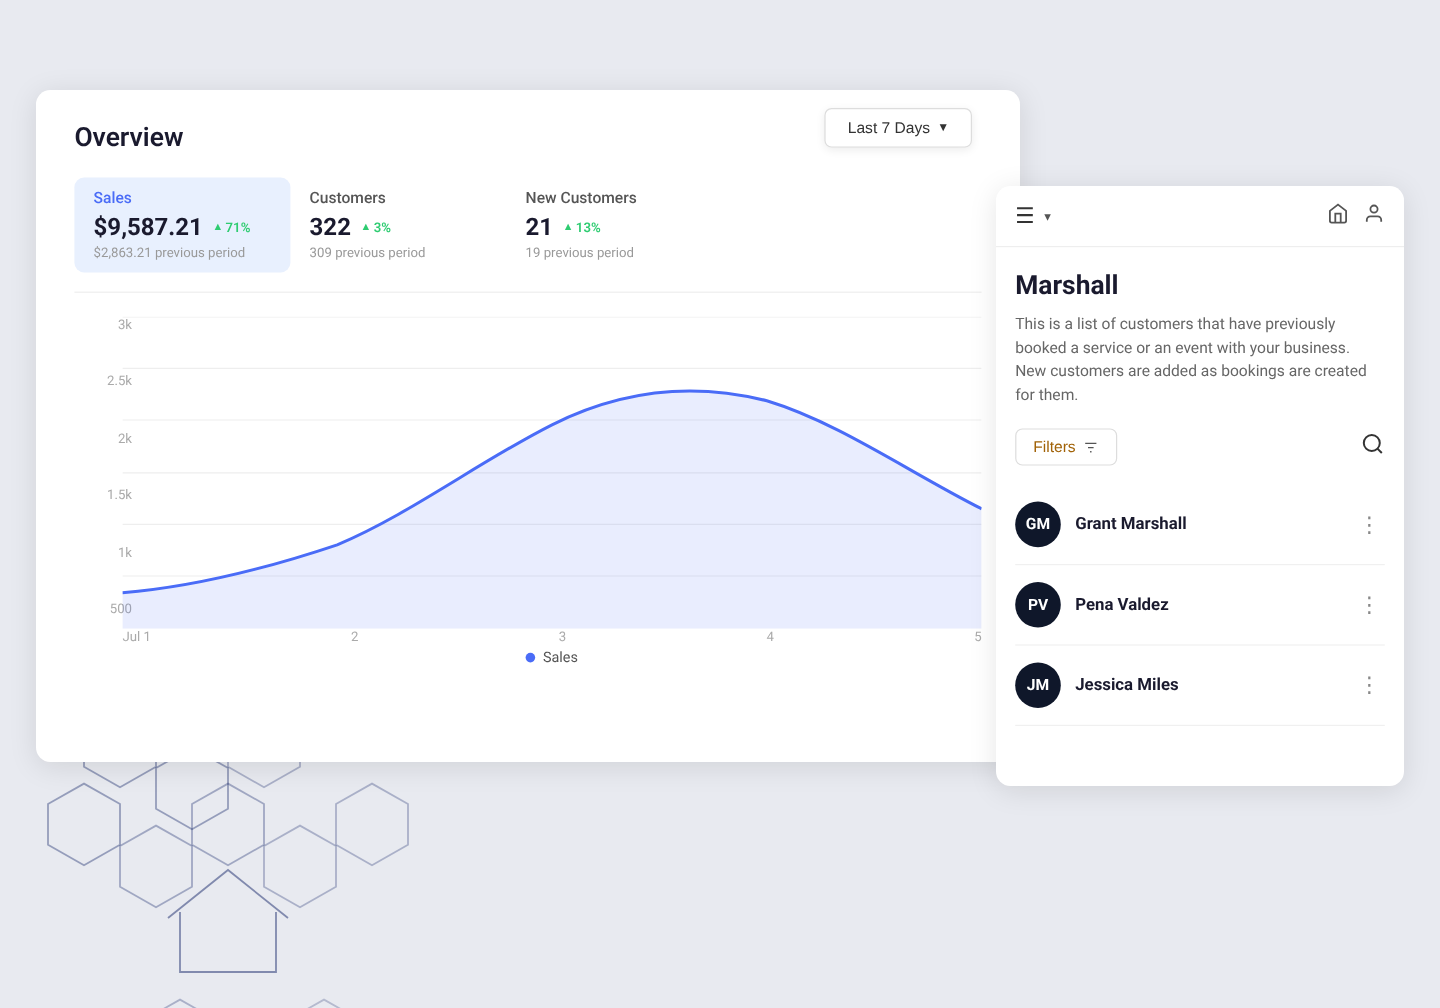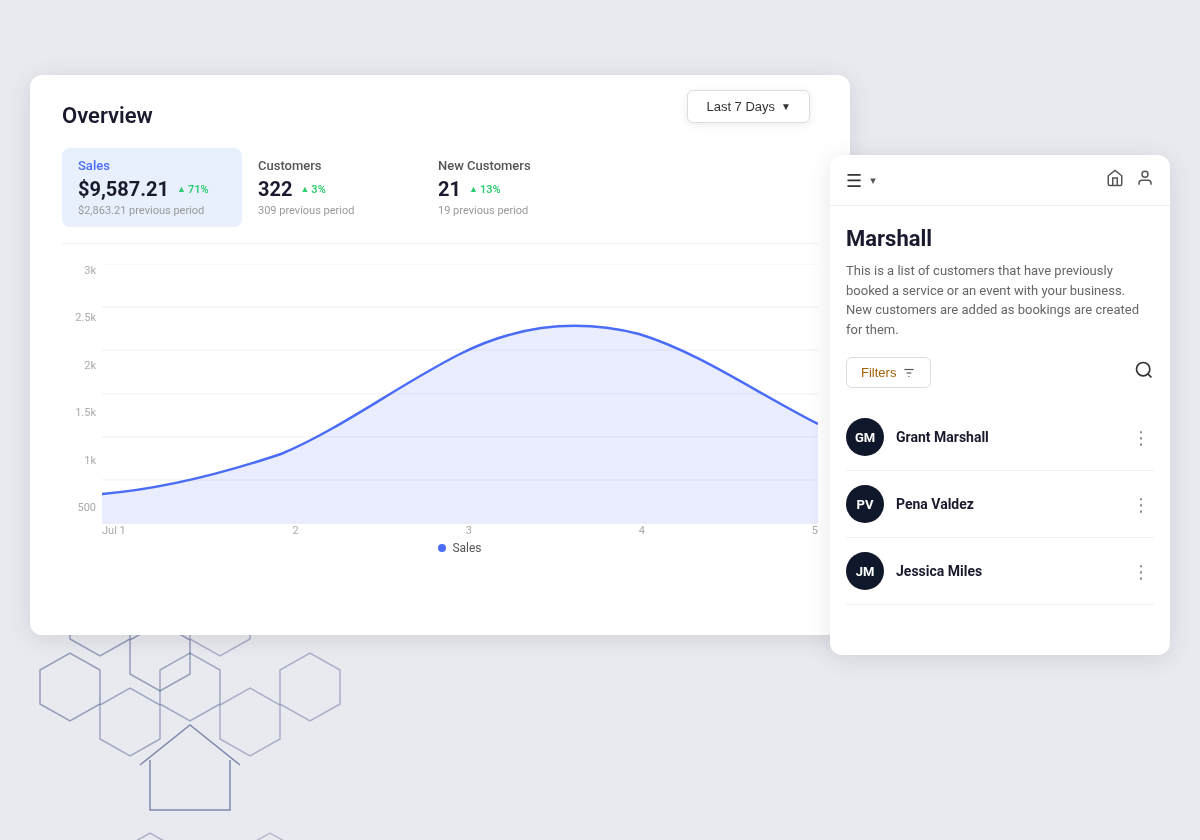--- a/index.html
+++ b/index.html
@@ -106,21 +106,21 @@
 
     
     .chart-area {
       position: relative;
       height: 280px;
       margin-top: 8px;
     }
 
     .chart-y-labels {
       position: absolute;
-      left: 2px;
+      left: 16px;
       top: 0;
       bottom: 30px;
       width: 40px;
       display: flex;
       flex-direction: column;
       justify-content: space-between;
       align-items: flex-end;
       padding-right: 8px;
     }
 

